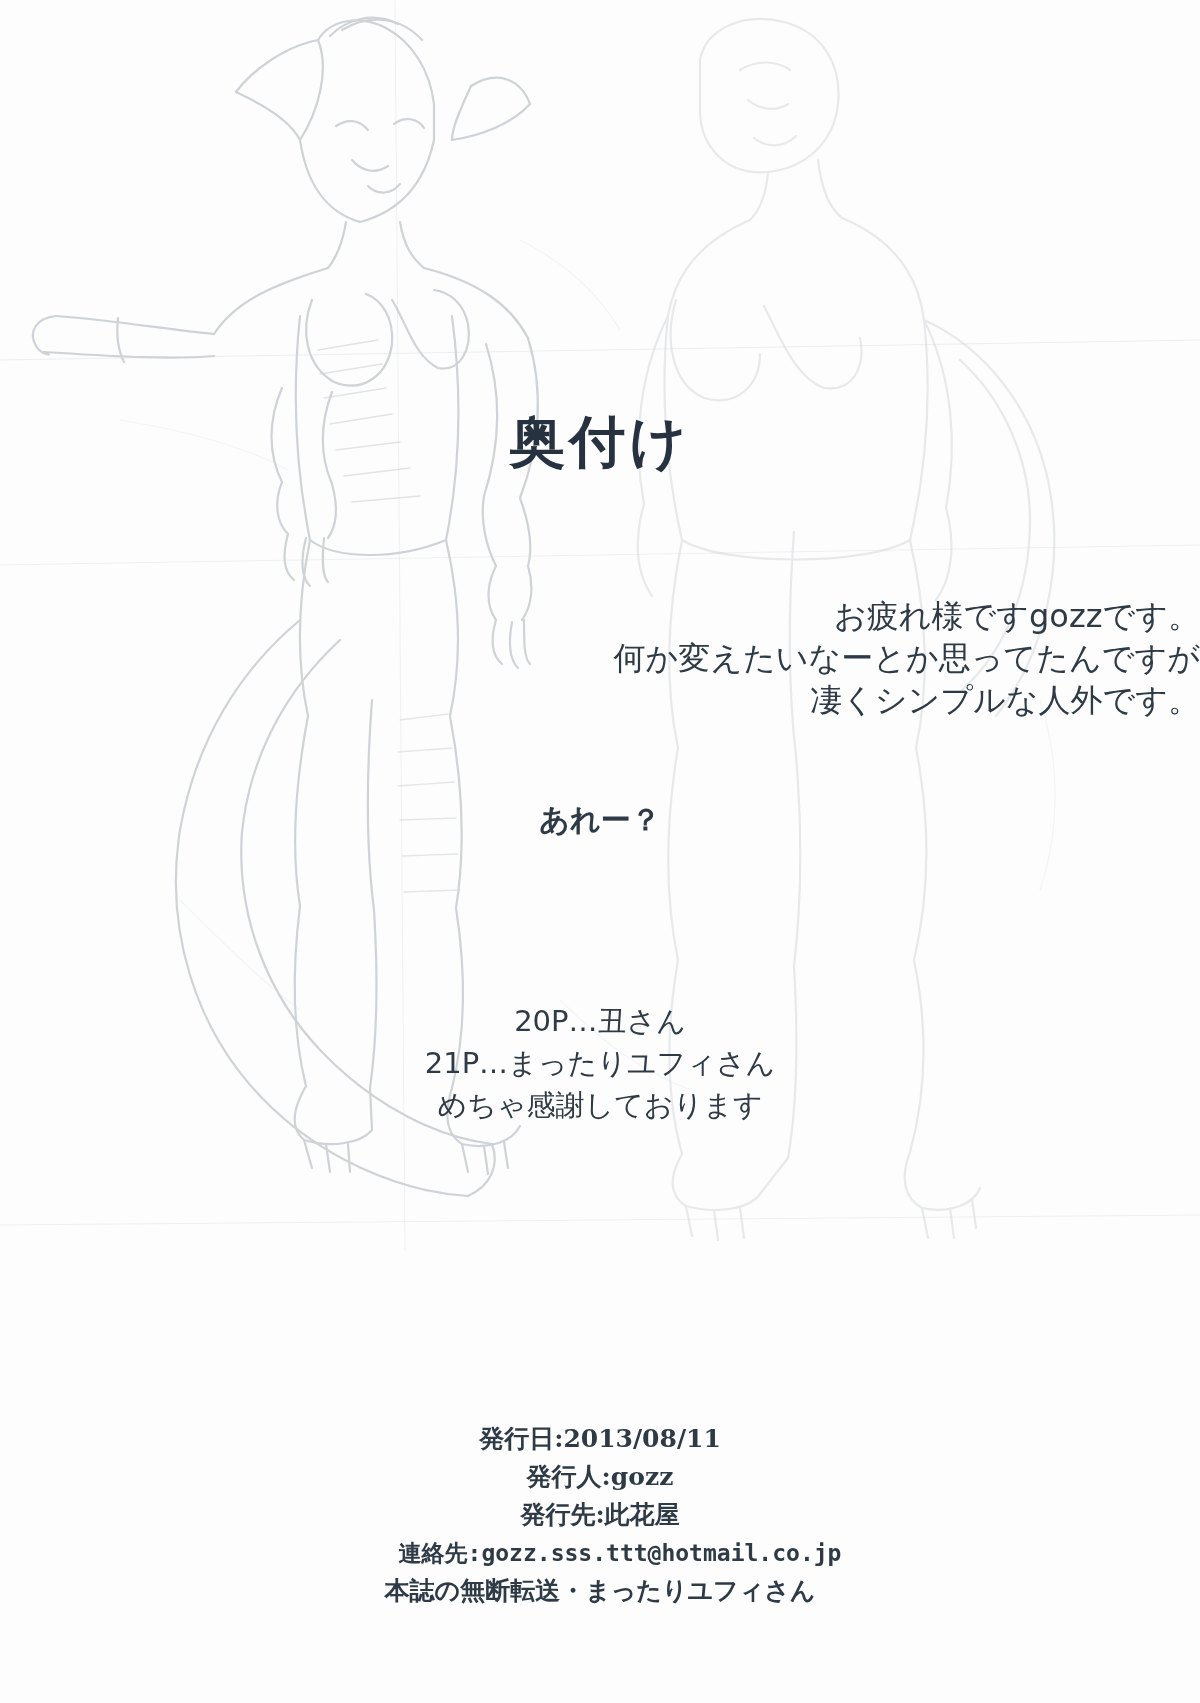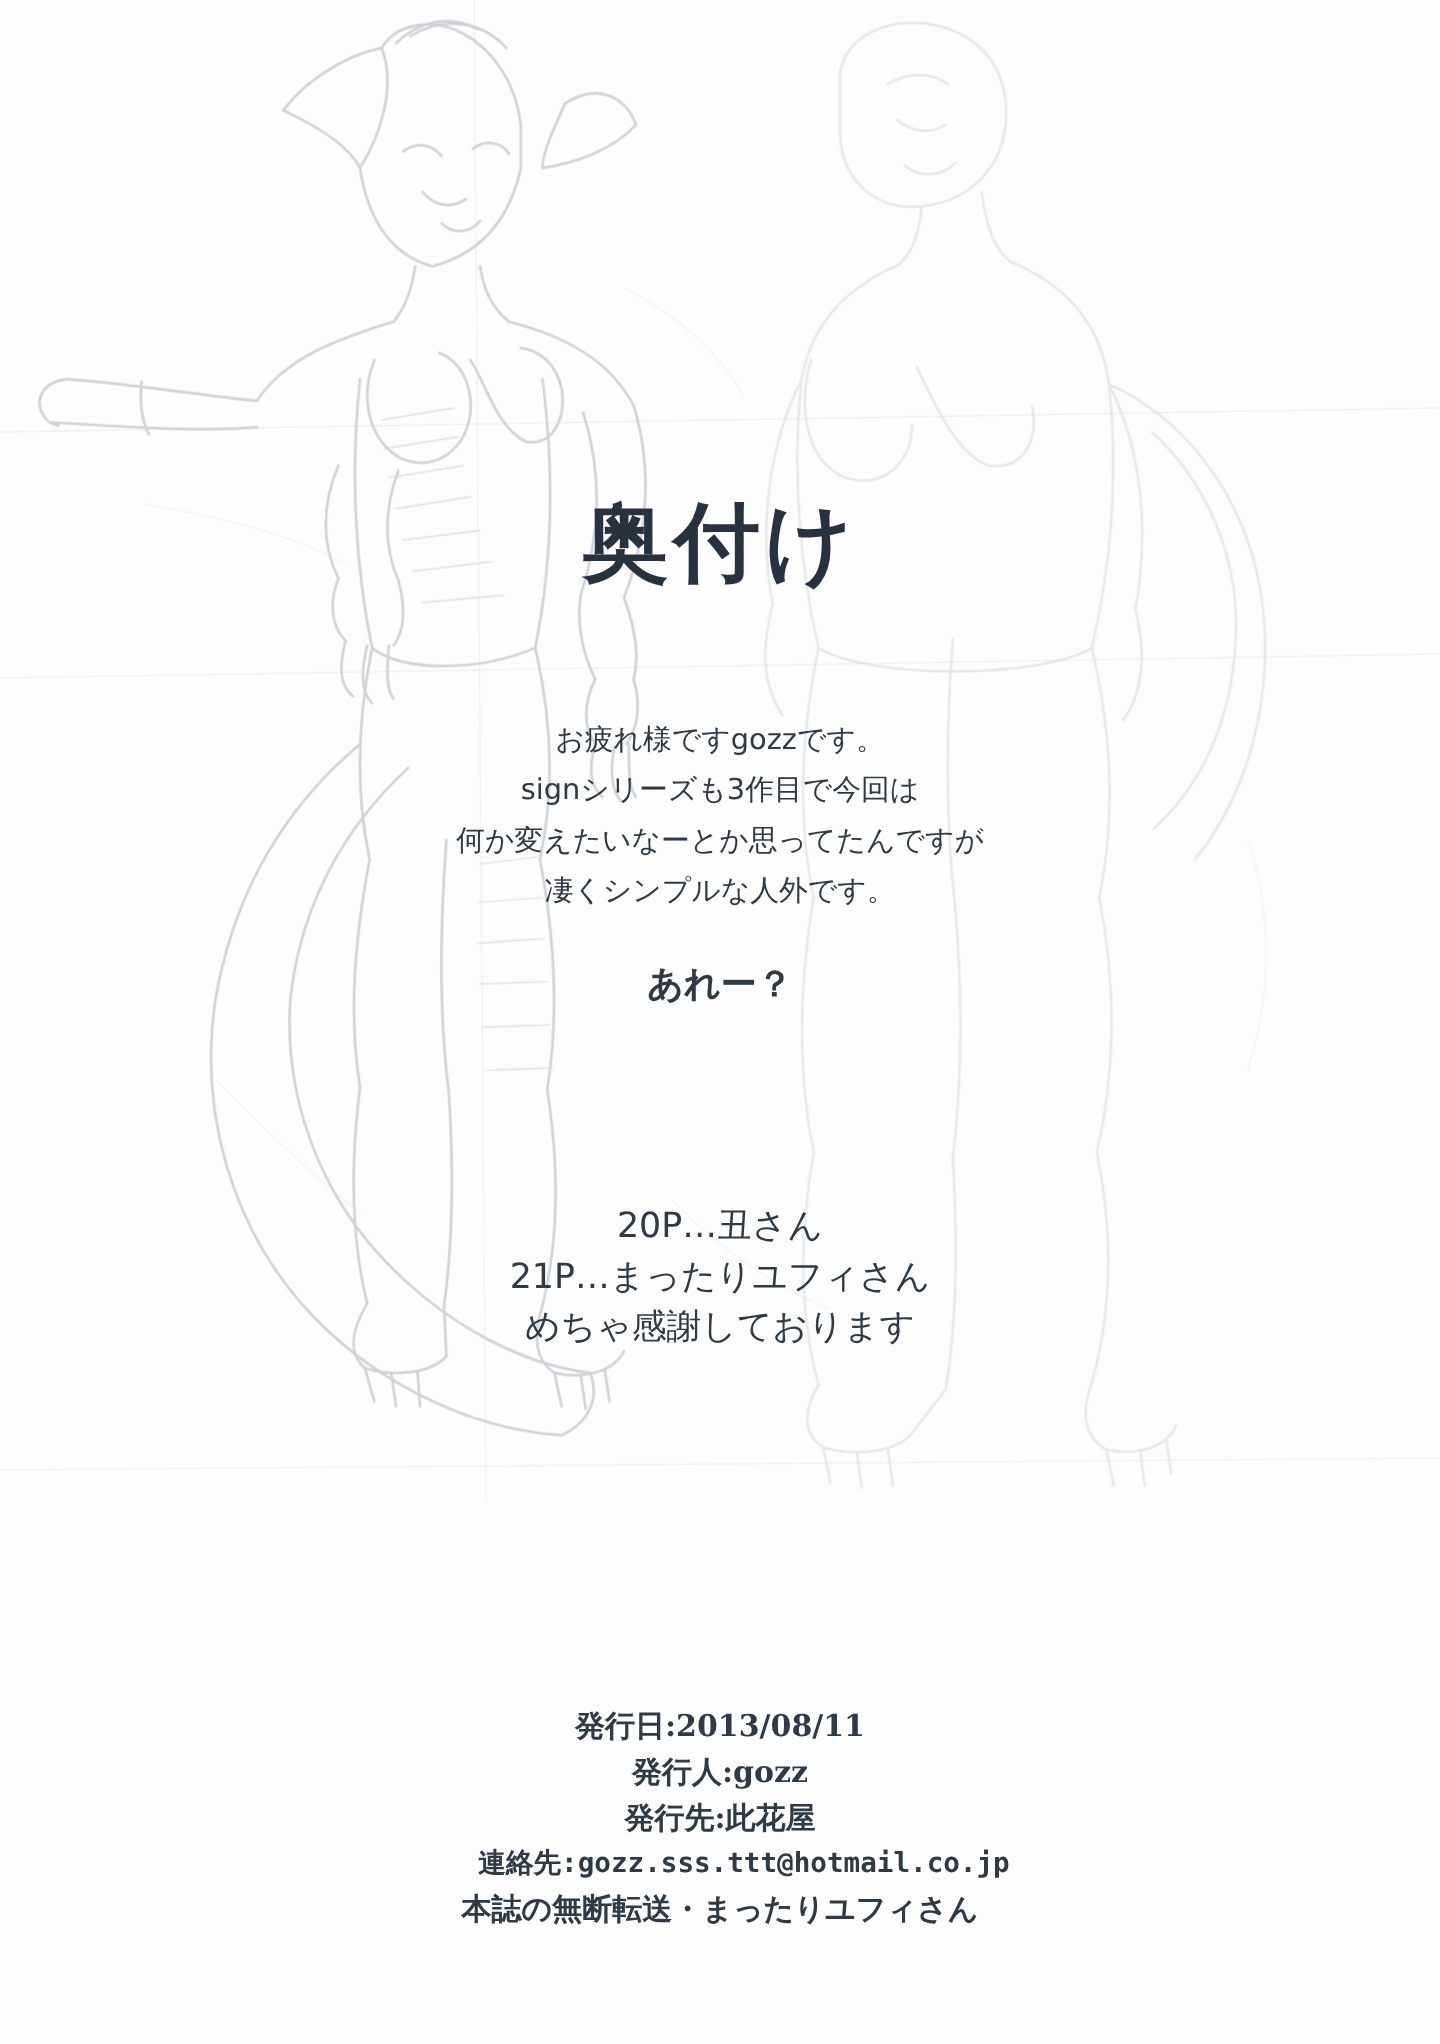--- a/index.html
+++ b/index.html
@@ -33,37 +33,38 @@
     position: absolute;
     inset: 0;
     z-index: 3;
   }
   .title {
     position: absolute;
     top: 405px;
     left: 0;
     width: 100%;
     text-align: center;
-    font-size: 72px;
+    font-size: 56px;
     font-weight: bold;
     letter-spacing: 4px;
     color: #273240;
     font-family: "DejaVu Sans", "Liberation Sans", sans-serif;
   }
   .block {
     position: absolute;
     width: 100%;
     text-align: center;
     color: #2e3a46;
     font-family: "DejaVu Sans", "Liberation Sans", sans-serif;
   }
   .intro {
     top: 595px;
-    font-size: 24px;
+    font-size: 32px;
     line-height: 42px;
+    text-align: right;
   }
   .aside {
     top: 800px;
     font-size: 30px;
     font-weight: bold;
   }
   .guests {
     top: 1000px;
     font-size: 29px;
     line-height: 42px;
@@ -236,21 +237,20 @@
       </g>
     </svg>
   </div>
 
   <div class="content">
 
     <div class="title">奥付け</div>
 
     <div class="block intro">
       <span class="line">お疲れ様ですgozzです。</span>
-      <span class="line">signシリーズも3作目で今回は</span>
       <span class="line">何か変えたいなーとか思ってたんですが</span>
       <span class="line">凄くシンプルな人外です。</span>
     </div>
 
     <div class="block aside">あれー？</div>
 
     <div class="block guests">
       <span class="line">20P…丑さん</span>
       <span class="line">21P…まったりユフィさん</span>
       <span class="line">めちゃ感謝しております</span>

